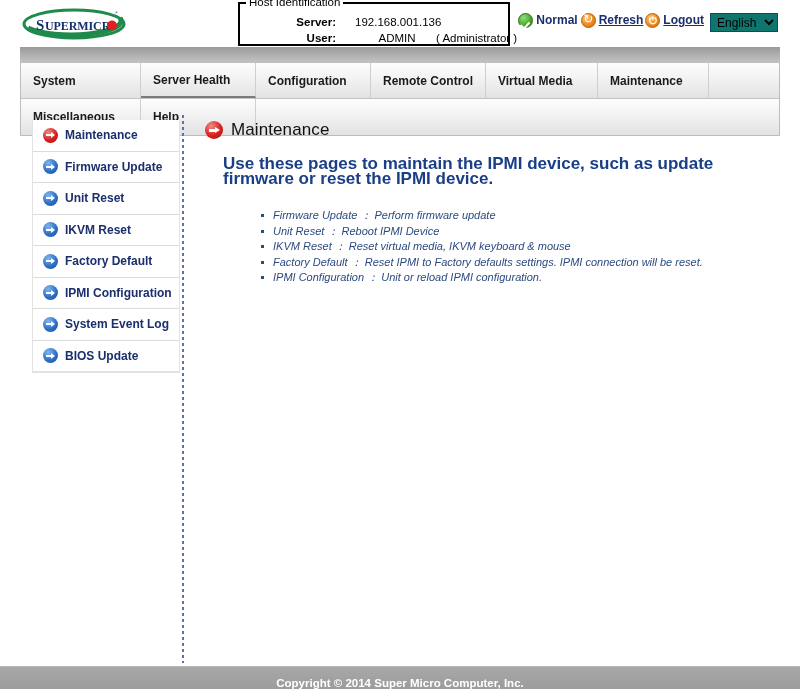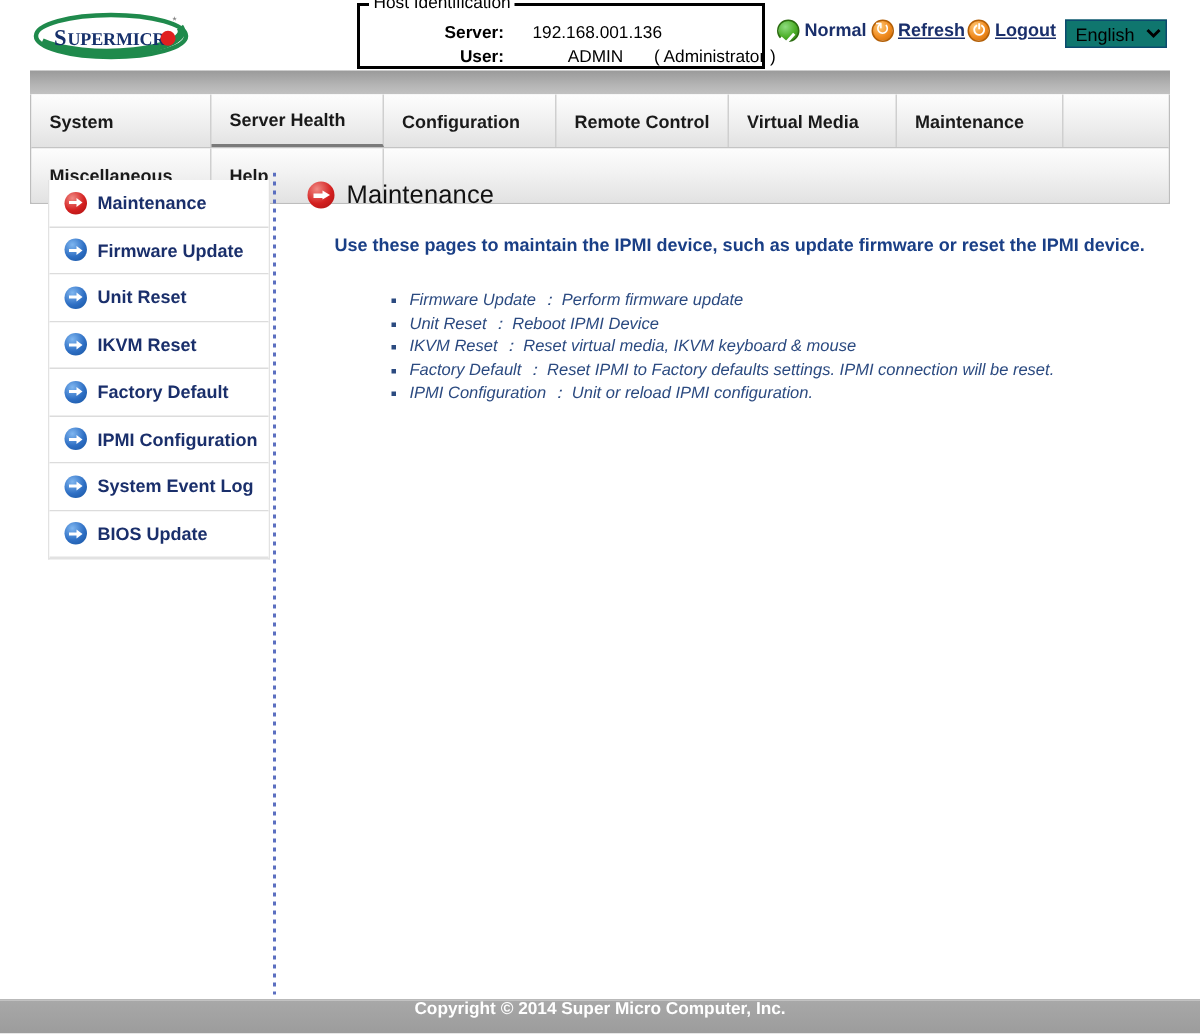--- a/index.html
+++ b/index.html
@@ -332,21 +332,21 @@
     border-top: 3.5px solid transparent;
     border-bottom: 3.5px solid transparent;
   }
   .page-title {
     font-size: 17px;
     font-weight: normal;
     color: #111111;
     letter-spacing: 0.1px;
   }
   .intro {
-    font-size: 12px;
+    font-size: 17px;
     font-weight: bold;
     color: #1a3f86;
     margin: 0 0 22px 18px;
     line-height: 15px;
   }
   ul.feature-list {
     margin: 0;
     padding: 0 0 0 56px;
     list-style: none;
   }
@@ -382,21 +382,21 @@
     background: #b9b9b9;
   }
   .footer {
     position: absolute;
     left: 0;
     top: 667px;
     width: 800px;
     height: 22px;
     background: linear-gradient(to bottom, #a8a8a8 0%, #9c9c9c 100%);
     display: flex;
-    align-items: flex-start;
+    align-items: flex-end;
     justify-content: center;
   }
   .footer-text {
     font-size: 11.5px;
     font-weight: bold;
     color: #ffffff;
   }
 </style>
 </head>
 <body>

